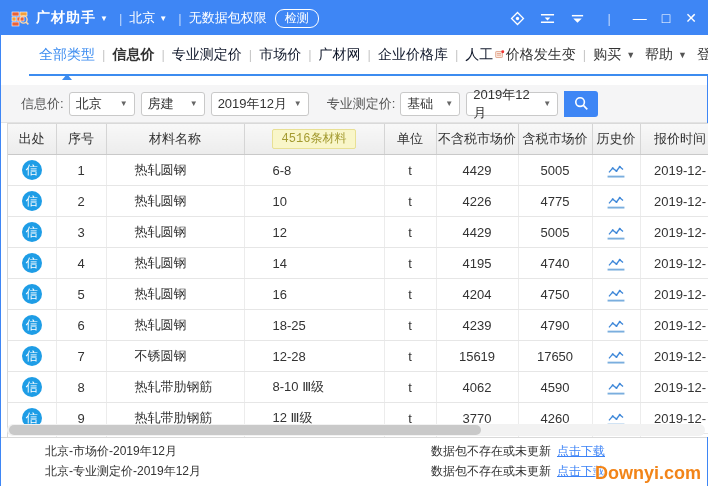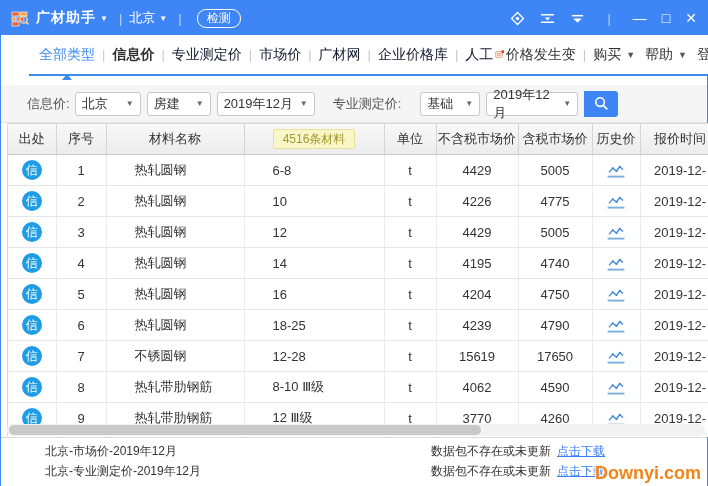--- a/index.html
+++ b/index.html
@@ -48,31 +48,31 @@
   .m-notice{color:#333;white-space:nowrap;}
   .notice-icon{width:14px;height:13px;margin:0 1px 0 2px;vertical-align:-2px;}
   .m-right{margin-left:auto;display:flex;align-items:center;}
   .m-drop{font-size:9px;color:#555;margin:0 10px 0 5px;}
   .m-plain{color:#333;cursor:pointer;white-space:nowrap;}
 
   
   .filterbar{
     position:absolute;left:0;top:84px;width:100%;height:38px;background:#f5f5f6;
     border-bottom:1px solid #e3e3e3;display:flex;align-items:center;
-    padding:0 0 0 26px;box-sizing:border-box;font-size:13px;color:#555;
+    padding:0 0 0 20px;box-sizing:border-box;font-size:13px;color:#555;
   }
   .f-label{margin-right:5px;white-space:nowrap;}
   .select{
     height:24px;background:#fff;border:1px solid #c9c9c9;border-radius:3px;
     display:flex;align-items:center;justify-content:space-between;
     padding:0 6px;margin-right:6px;cursor:pointer;color:#333;box-sizing:border-box;
   }
   .select .s-caret{font-size:8px;color:#666;margin-left:6px;}
   .w66{width:66px}.w64{width:64px}.w98{width:98px}.w60{width:60px}.w92{width:92px}
-  .f-label2{margin:0 19px 0 12px;}
+  .f-label2{margin:0 5px 0 12px;}
   .search-input{
     width:122px;height:24px;border:1px solid #c9c9c9;border-right:none;
     border-radius:3px 0 0 3px;padding:0 6px;font-size:12px;color:#333;
     box-sizing:border-box;outline:none;background:#fff;
   }
   .search-input::placeholder{color:#b3b3b3;}
   .search-btn{
     width:34px;height:26px;background:#3e86f5;border:none;border-radius:0 3px 3px 0;
     cursor:pointer;display:flex;align-items:center;justify-content:center;padding:0;
   }
@@ -80,21 +80,21 @@
   
   .table-wrap{
     position:absolute;left:6px;top:122px;width:702px;height:314px;overflow:hidden;
     border-left:1px solid #d9d9d9;border-top:1px solid #d9d9d9;box-sizing:border-box;
     background:#fff;
   }
   table{border-collapse:collapse;table-layout:fixed;width:712px;font-size:13px;color:#333;}
   th{
     height:30px;background:linear-gradient(#f8f8f8,#ececec);
     border-right:1px solid #d5d5d5;border-bottom:1px solid #c9c9c9;
-    font-weight:normal;color:#333;padding:0;white-space:nowrap;overflow:hidden;
+    font-weight:normal;color:#333;padding:0;white-space:nowrap;overflow:hidden;font-family:Liberation Mono, monospace;
   }
   td{
     height:30px;border-right:1px solid #ececec;border-bottom:1px solid #e6e6e6;
     padding:0;text-align:center;white-space:nowrap;overflow:hidden;background:#fff;
   }
   td.left{text-align:left;padding-left:28px;}
   .c0{width:48px}.c1{width:50px}.c2{width:138px}.c3{width:140px}.c4{width:52px}
   .c5{width:82px}.c6{width:74px}.c7{width:48px}.c8{width:80px}
   .badge{
     display:inline-block;background:#f9f6c9;border:1px solid #e8e094;color:#a39a30;
@@ -148,20 +148,21 @@
       <rect x="1" y="13" width="7" height="4" fill="#e8623a" stroke="#fff" stroke-width="0.6"></rect>
       <circle cx="12.5" cy="10.5" r="3.6" fill="none" stroke="#ffd9a8" stroke-width="1.4"></circle>
       <line x1="15" y1="13" x2="17.4" y2="15.4" stroke="#ffd9a8" stroke-width="1.6"></line>
     </svg>
     <span class="app-title">广材助手</span>
     <span class="tb-caret">▼</span>
     <span class="tb-sep">|</span>
     <span class="tb-city">北京</span>
     <span class="tb-caret">▼</span>
     <span class="tb-sep">|</span>
+    <span class="tb-perm">无数据包权限</span>
     <button class="check-btn">检测</button>
 
     <div class="tb-right">
       <svg class="tb-icon" viewBox="0 0 16 16">
         <rect x="3.5" y="3.5" width="9" height="9" transform="rotate(45 8 8)" fill="none" stroke="#fff" stroke-width="1.4"></rect>
         <circle cx="8" cy="8" r="1.8" fill="#fff"></circle>
       </svg>
       <svg class="tb-icon" viewBox="0 0 16 16">
         <line x1="1" y1="4" x2="15" y2="4" stroke="#fff" stroke-width="1.6"></line>
         <line x1="1" y1="12" x2="15" y2="12" stroke="#fff" stroke-width="1.6"></line>

